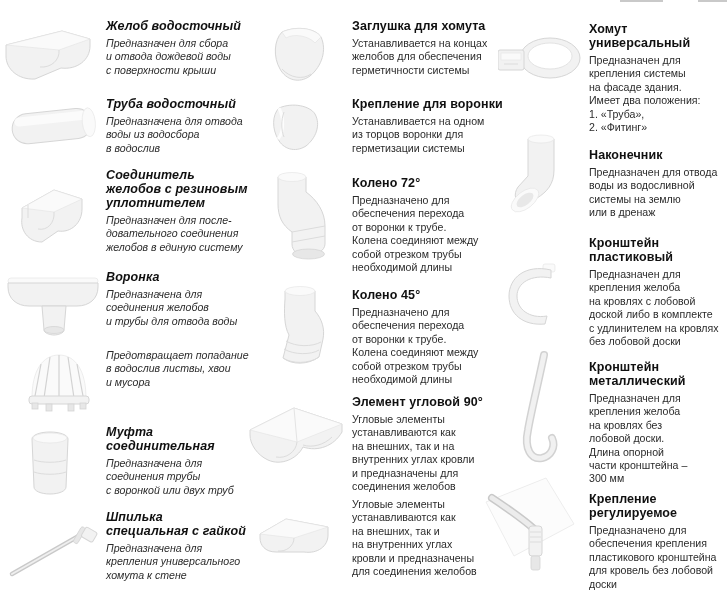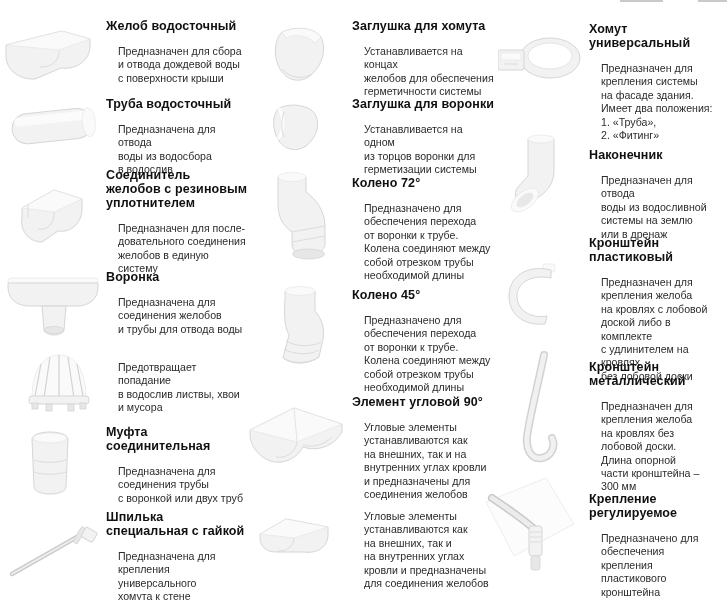--- a/index.html
+++ b/index.html
@@ -4,22 +4,22 @@
 <style>
   * { box-sizing: border-box; }
   html,body { margin:0; padding:0; background:#ffffff; }
   .page { position:relative; width:727px; height:600px; background:#fff;
           font-family:"Liberation Sans", sans-serif; overflow:hidden; }
   .img { position:absolute; }
   .img svg { width:100%; height:100%; display:block; }
   .txt { position:absolute; }
   .txt h3 { margin:0 0 4px 0; font-size:12.5px; line-height:14px; font-weight:bold;
             color:#101010; white-space:pre-line; letter-spacing:0.1px; }
-  .txt p  { margin:12px; font-size:10.6px; line-height:13.4px; color:#2b2b2b; white-space:pre-line; }
-  .c1 { left:106px; width:152px; }
+  .txt p  { margin:0; font-size:10.6px; line-height:13.4px; color:#2b2b2b; white-space:pre-line; }
+  .c1 { left:106px; width:152px;font-style:italic; }
   .c2 { left:352px; width:156px; }
   .c3 { left:589px; width:140px; }
   .frag { position:absolute; top:0; height:2px; background:#c9c9c9; }
   
   .f1 { fill:#f2f2f2; stroke:#d6d6d6; stroke-width:1; }
   .f2 { fill:#fafafa; stroke:#e3e3e3; stroke-width:0.6; }
   .f3 { fill:#e7e7e7; stroke:#d4d4d4; stroke-width:0.8; }
   .ln { fill:none; stroke:#dcdcdc; stroke-width:1; }
   .rib { fill:none; stroke:#d2d2d2; stroke-width:1.2; }
 </style>
@@ -221,21 +221,21 @@
 хомута к стене</p>
   </div>
 
   <div class="txt c2" style="top:19px">
     <h3>Заглушка для хомута</h3>
     <p>Устанавливается на концах
 желобов для обеспечения
 герметичности системы</p>
   </div>
   <div class="txt c2" style="top:97px">
-    <h3>Заглушка для воронки</h3>
+    <h3>Крепление для воронки</h3>
     <p>Устанавливается на одном
 из торцов воронки для
 герметизации системы</p>
   </div>
   <div class="txt c2" style="top:176px">
     <h3>Колено 72°</h3>
     <p>Предназначено для
 обеспечения перехода
 от воронки к трубе.
 Колена соединяют между

